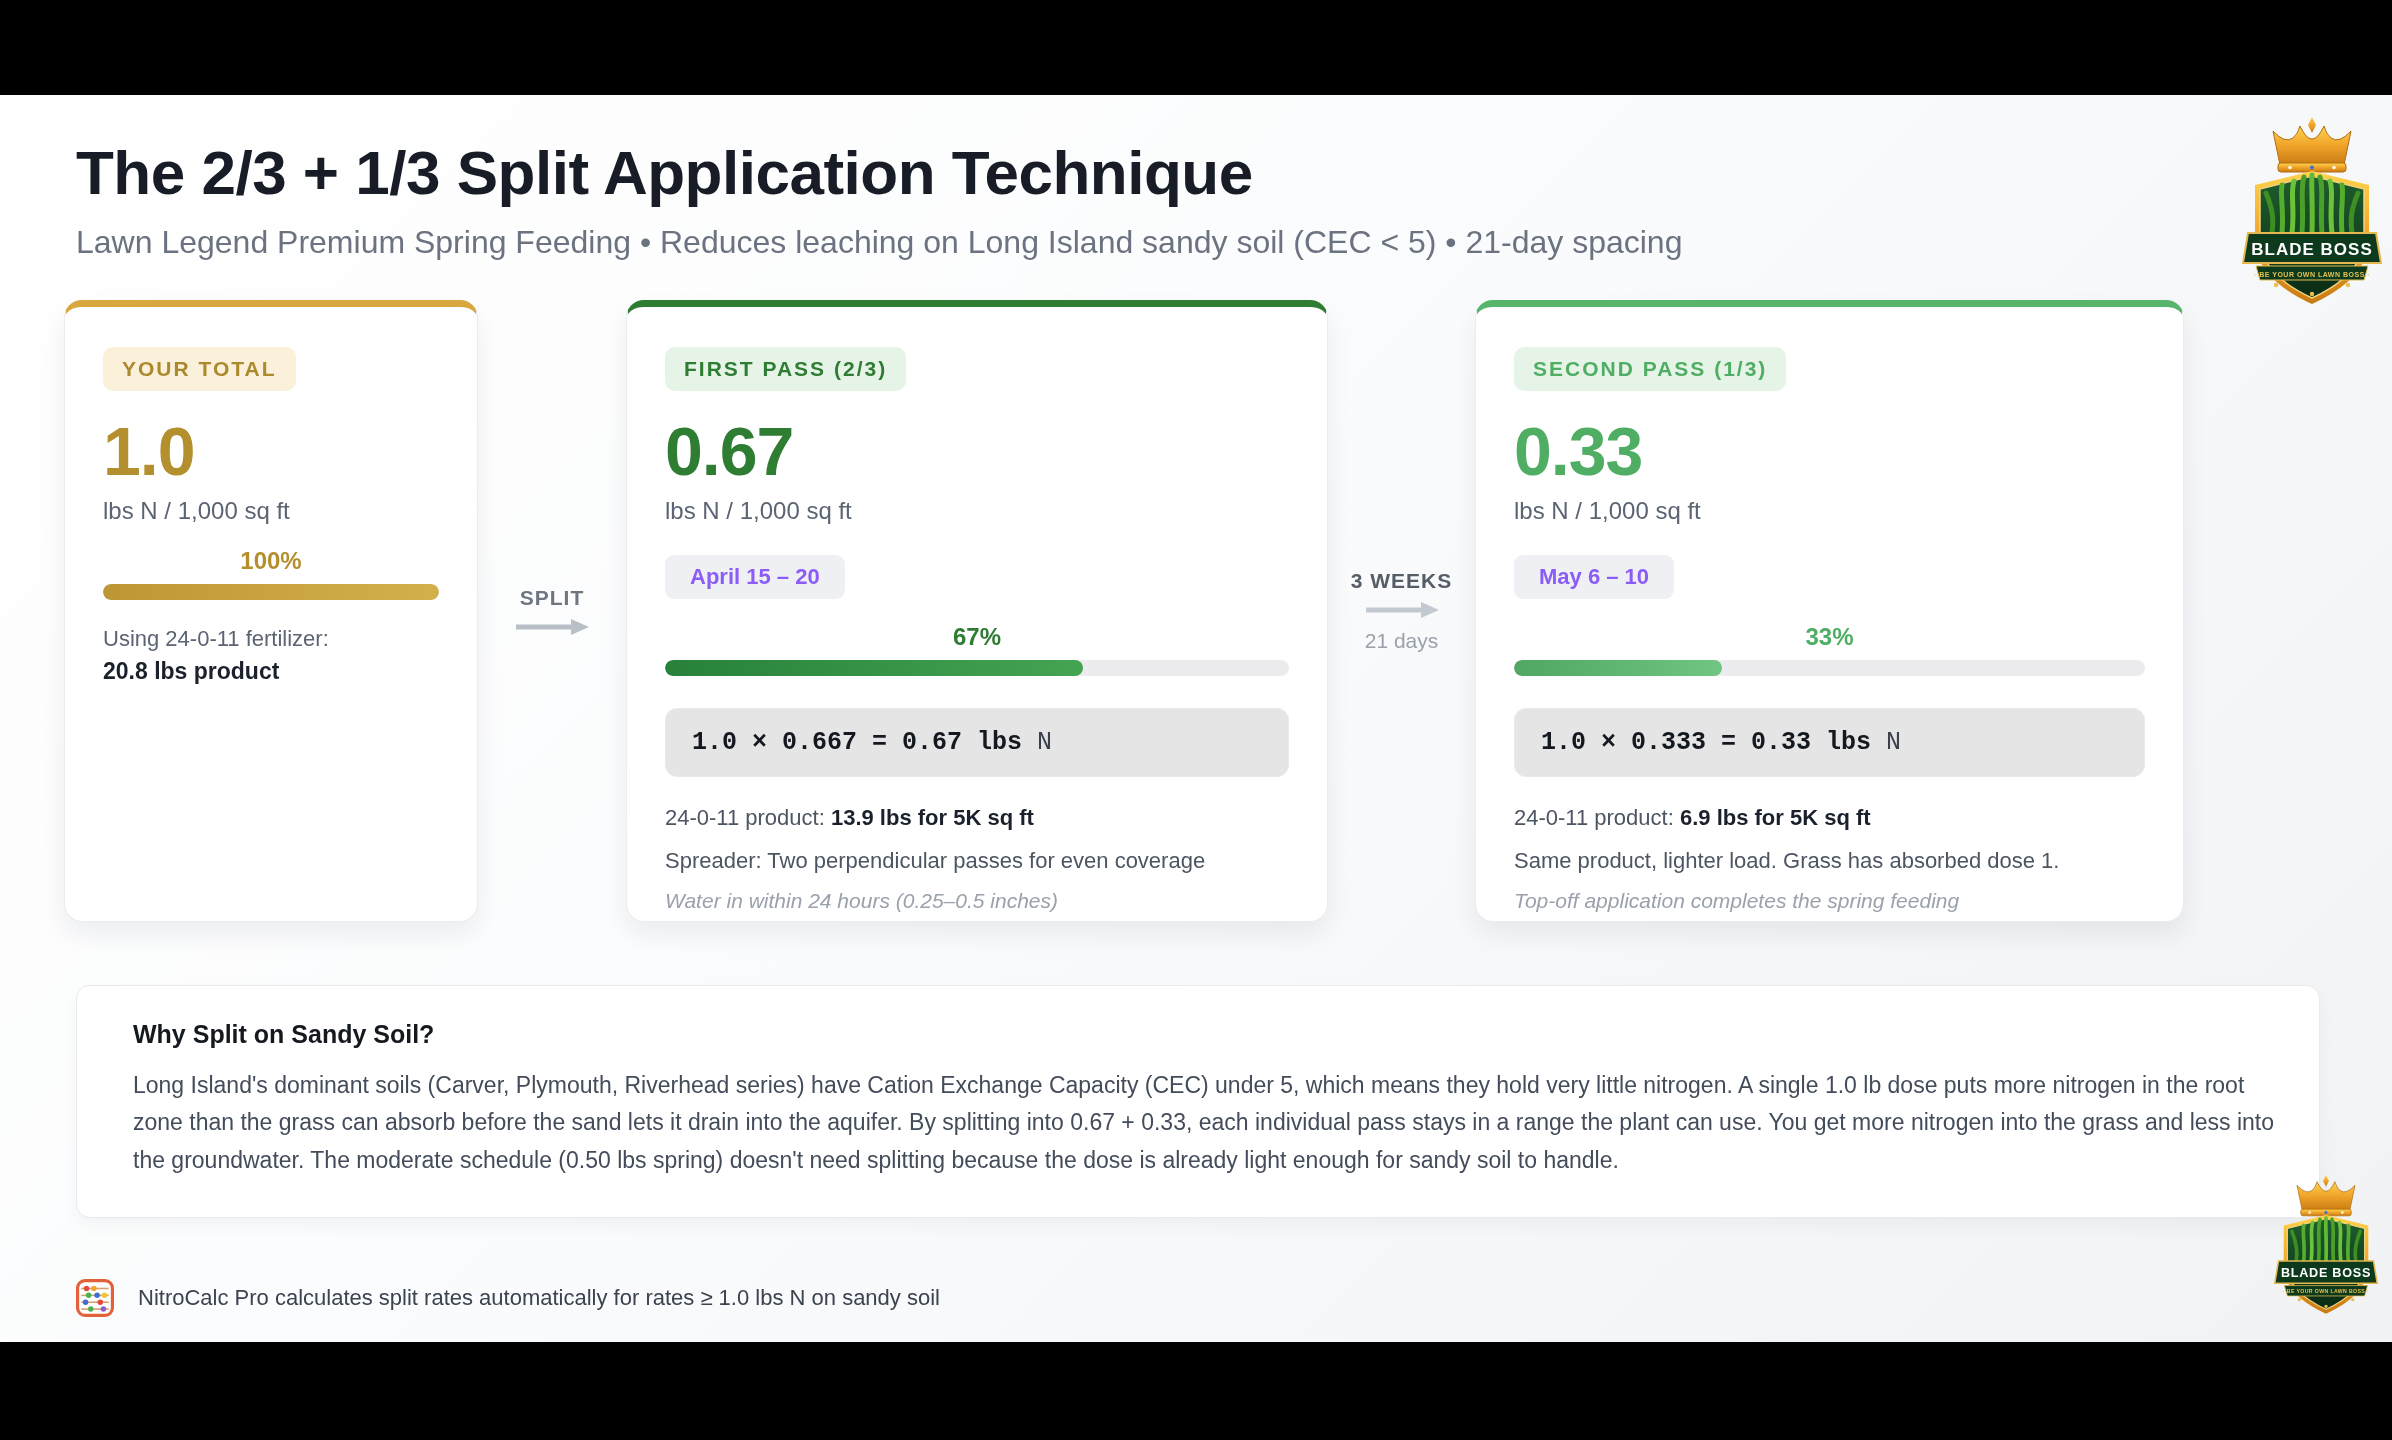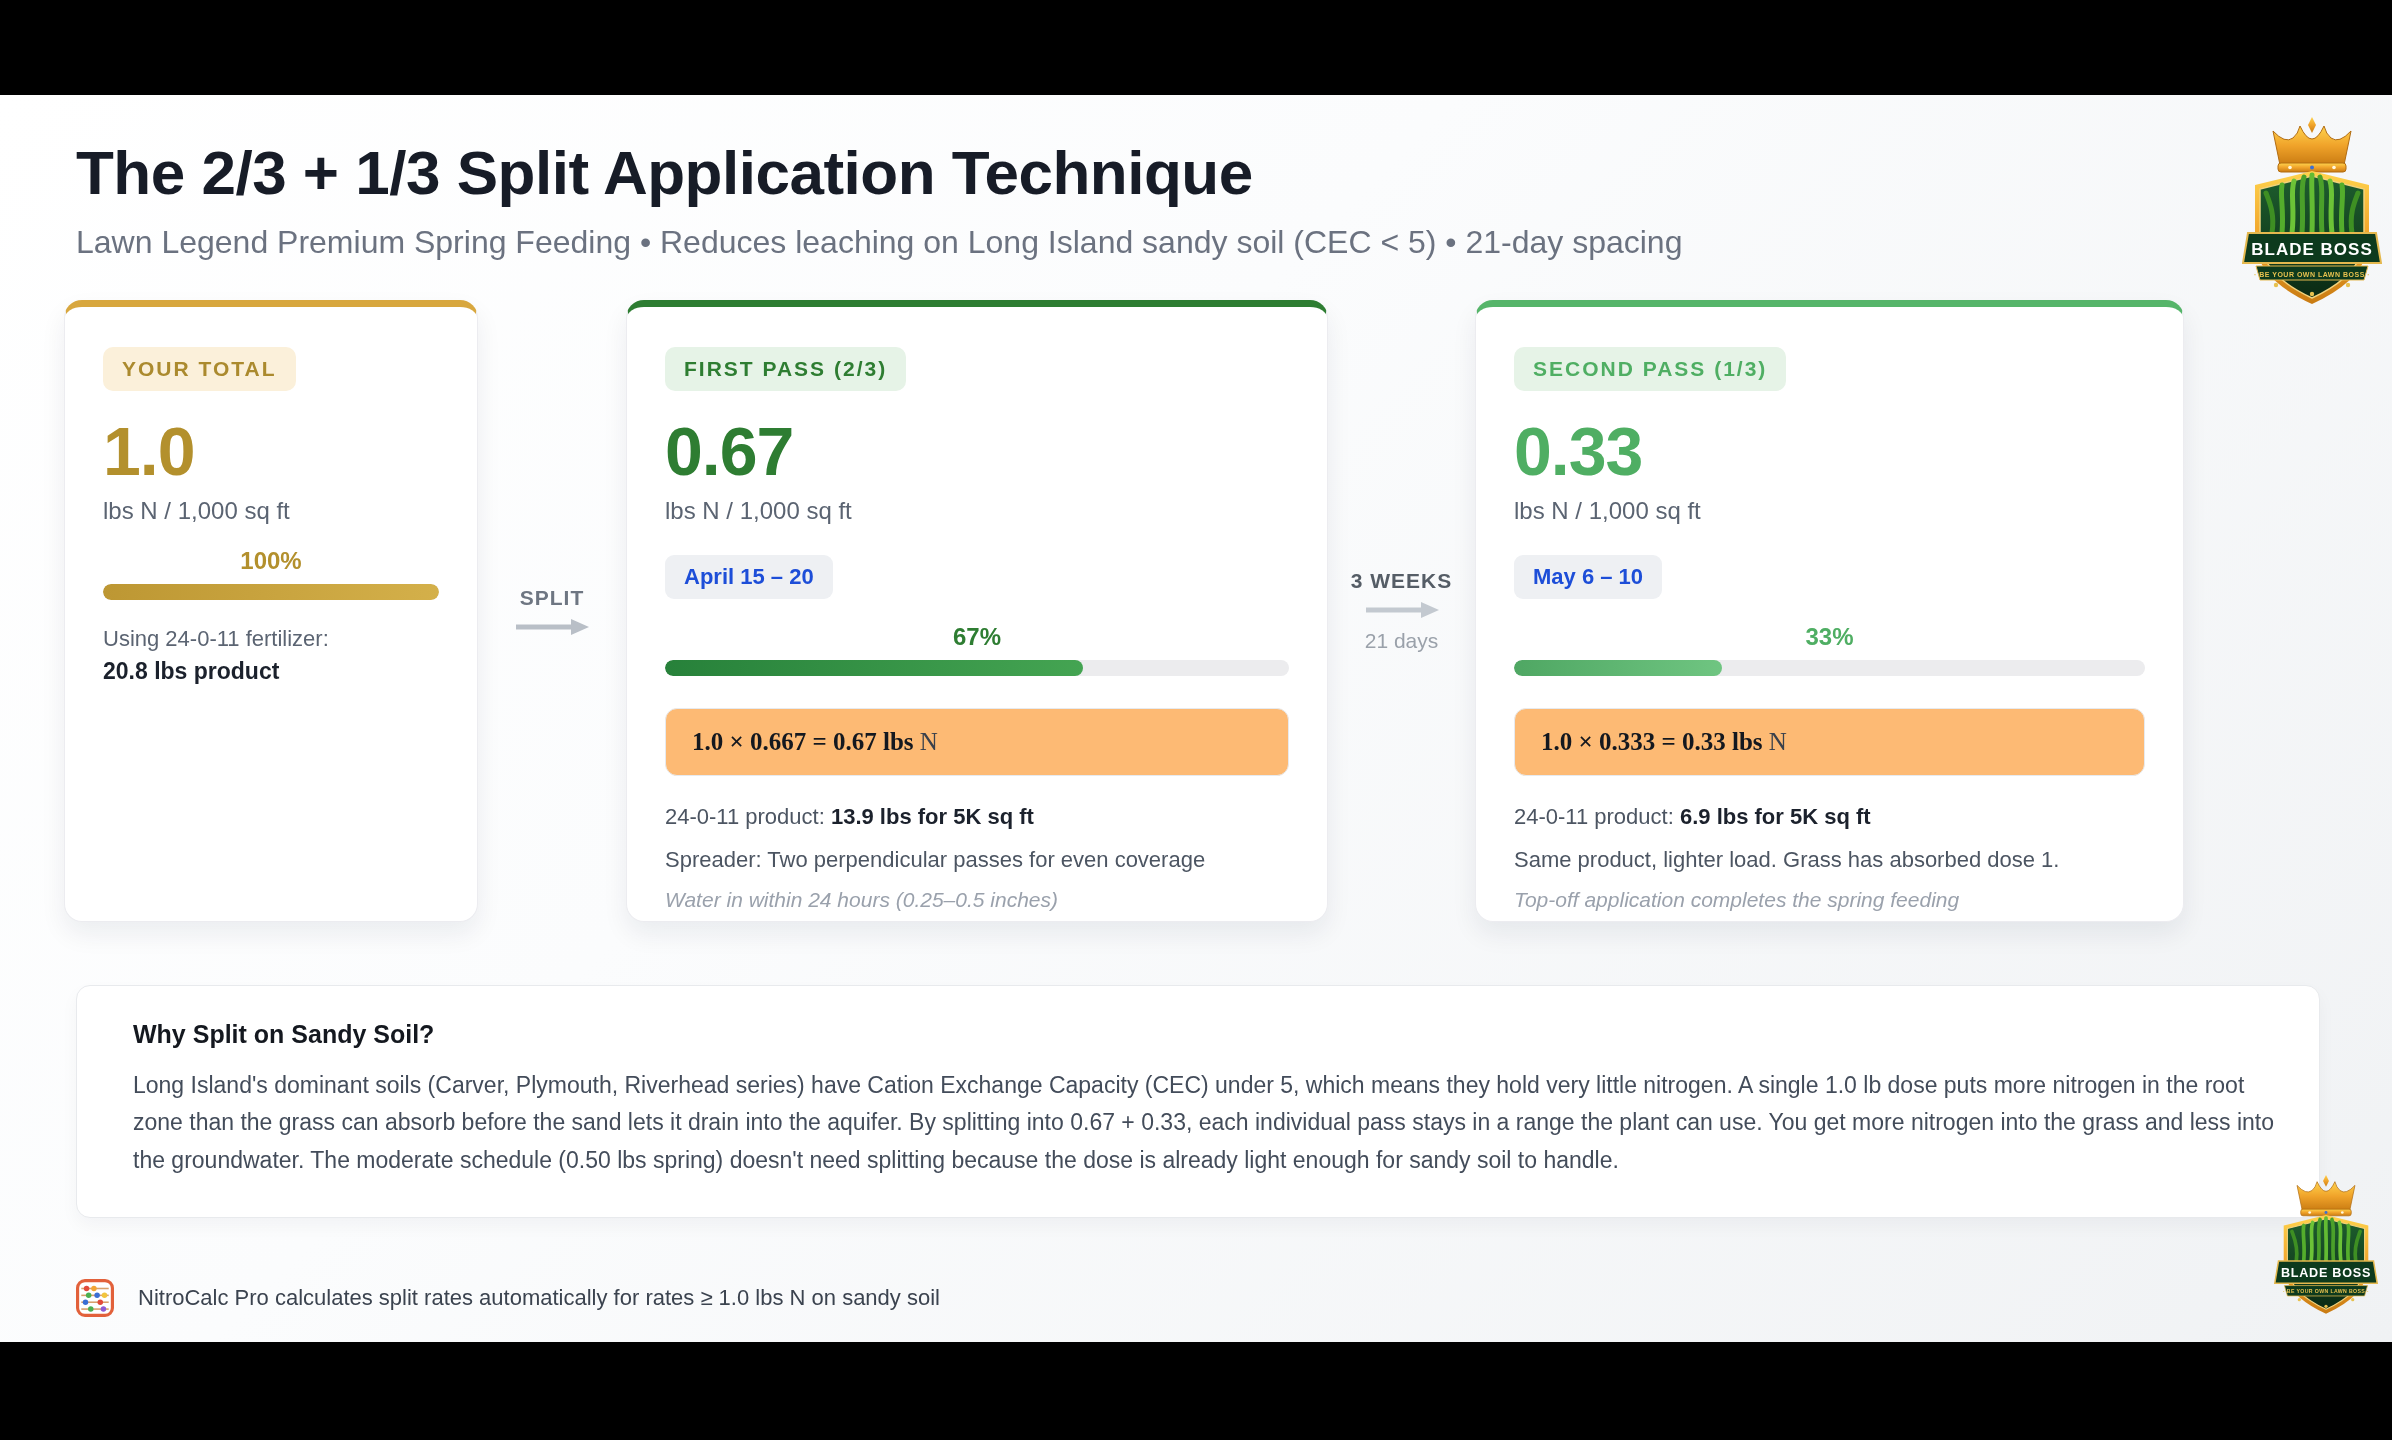--- a/index.html
+++ b/index.html
@@ -37,41 +37,41 @@
   .badge-gold  { background:#fbf0da; color:#ab8a2e; }
   .badge-green-dark  { background:#e6f3e7; color:#2e7d32; }
   .badge-green-light { background:#e6f3e7; color:#4fae63; }
 
   .big-value { font-size:68px; font-weight:700; line-height:1; margin-top:26px; letter-spacing:-1px; }
   .v-gold { color:#b3902d; } .v-green-dark { color:#2e7d32; } .v-green-light { color:#4fae63; }
   .unit { margin-top:12px; font-size:24px; color:#5b6472; }
 
   .date-chip {
     display:inline-block; margin-top:30px; background:#eef0f3; border-radius:9px;
-    padding:9px 19px; font-size:22px; font-weight:700; color:#1d4ed8;
+    padding:9px 25px; font-size:22px; font-weight:700; color:#8b5cf6;
   }
 
   .pct-label { text-align:center; font-size:24px; font-weight:700; margin-top:24px; }
   .bar-track { margin-top:9px; height:16px; border-radius:99px; background:#ececee; overflow:hidden; }
   .bar-fill  { height:100%; border-radius:99px; }
   .fill-gold  { background:linear-gradient(90deg,#bd9733,#d4b04a); }
   .fill-green-dark  { background:linear-gradient(90deg,#27813a,#44a452); }
   .fill-green-light { background:linear-gradient(90deg,#4fa763,#6fc581); }
   .card-total .pct-label { margin-top:22px; }
 
   .mono-box {
     margin-top:22px; background:#f3f5f7; border:1px solid #e4e8ec; border-radius:12px;
     padding:20px 24px; font-family:"DejaVu Sans Mono", monospace; font-size:22px;
     color:#242b35; line-height:1.5;
   }
   .mono-box .mono-bold { font-weight:700; color:#14181f; }
 
   .formula-box {
-    margin-top:32px; background:#fdba74; border:1px solid #e7eaee; border-radius:12px;
-    padding:19px 26px; font-family:Liberation Serif, serif; font-size:25px; color:#14181f;
+    margin-top:32px; background:#e5e5e5; border:1px solid #e7eaee; border-radius:12px;
+    padding:19px 26px; font-family:Liberation Mono, monospace; font-size:25px; color:#14181f;
   }
   .formula-box .f-main { font-weight:700; }
   .formula-box .f-unit { font-weight:400; color:#3a414c; }
 
   .note-label { margin-top:26px; font-size:22px; color:#5b6472; }
   .note-value { margin-top:6px; font-size:23px; font-weight:700; color:#1b212c; }
 
   .product-line { margin-top:28px; font-size:22px; color:#4c5562; }
   .product-line b { color:#1b212c; font-weight:700; }
   .tip-line { margin-top:17px; font-size:22px; color:#4c5562; }

